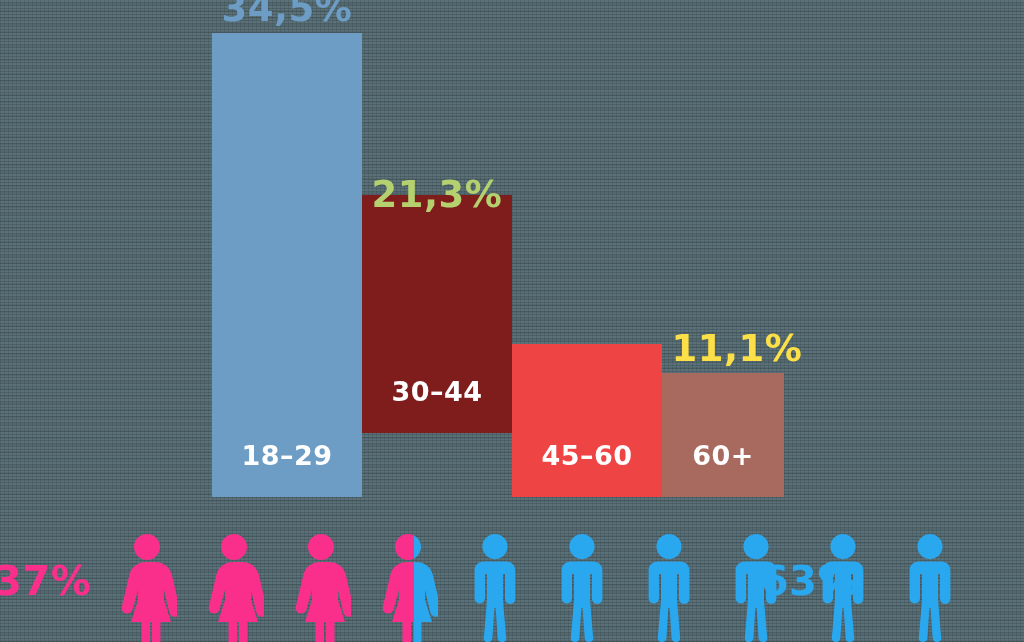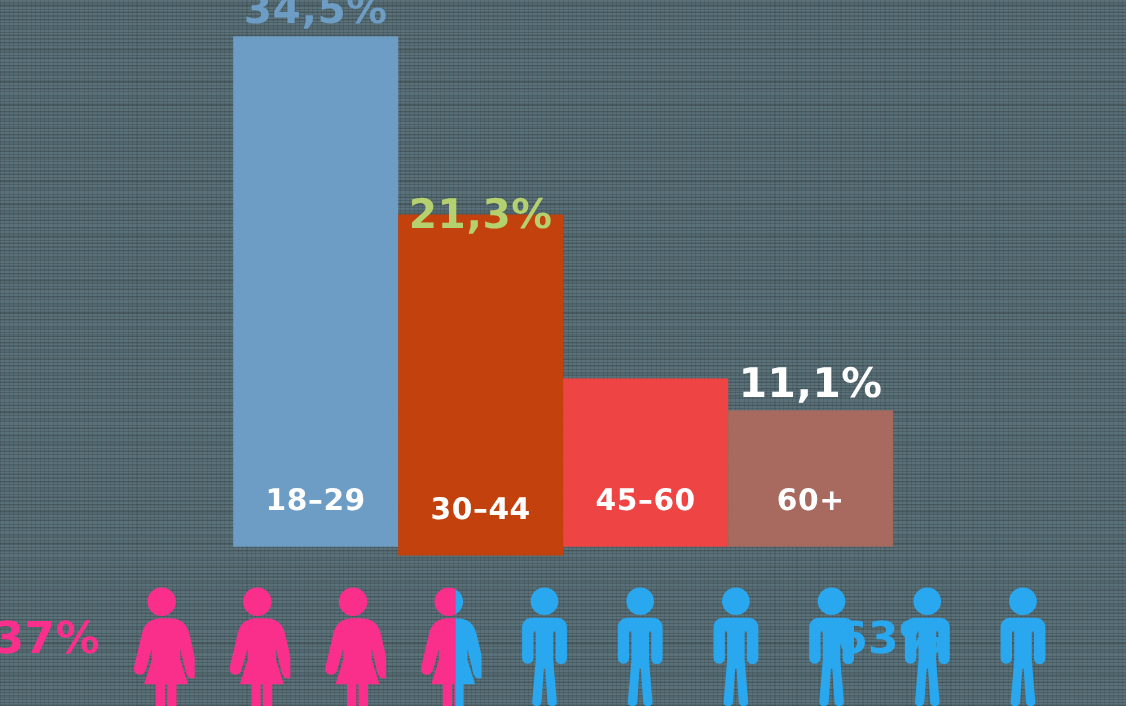--- a/index.html
+++ b/index.html
@@ -99,31 +99,31 @@
 </head>
 <body>
 
 <div id="stage">
 
   <div id="plot">
       <div class="bar" style="left: 212px; top: 33px; width: 150px; height: 464px; background: rgb(109, 157, 197);">
         <span class="cat-label">18–29</span>
       </div>
       <span class="value-label" style="left: 212px; width: 150px; top: -13px; color: rgb(109, 157, 197);">34,5%</span>
-      <div class="bar" style="left: 362px; top: 195px; width: 150px; height: 310px; background: #c2410c;">
+      <div class="bar" style="left: 362px; top: 195px; width: 150px; height: 238px; background: #7f1d1d;">
         <span class="cat-label">30–44</span>
       </div>
       <span class="value-label" style="left: 362px; width: 150px; top: 149px; color: rgb(181, 209, 111); margin-top: 24px;">21,3%</span>
       <div class="bar" style="left: 512px; top: 344px; width: 150px; height: 153px; background: #ef4444;">
         <span class="cat-label">45–60</span>
       </div>
-      <div class="bar" style="left: 662px; top: 373px; width: 150px; height: 124px; background: rgb(168, 106, 94);">
+      <div class="bar" style="left: 662px; top: 373px; width: 122px; height: 124px; background: rgb(168, 106, 94);">
         <span class="cat-label">60+</span>
       </div>
-      <span class="value-label" style="left: 662px; width: 150px; top: 327px; color: #ffffff;">11,1%</span>
+      <span class="value-label" style="left: 662px; width: 150px; top: 327px; color: #fde047;">11,1%</span>
     </div>
 
   <div class="figure-row" id="figure-row">
     <span class="side-pct" id="pct-female" style="color: rgb(250, 47, 140);">37%</span>
     <span class="side-pct" id="pct-male" style="color: rgb(41, 167, 239); text-align: right;">63%</span>
   <div class="figure" style="left: 117px;">
         <svg viewBox="0 0 60 112" xmlns="http://www.w3.org/2000/svg">
           <path d="M30 4 c-7.2 0-13 5.8-13 13 0 7.2 5.8 13 13 13 7.2 0 13-5.8 13-13 0-7.2-5.8-13-13-13 Z M30 32 c-9.5 0-15.5 4.5-17.8 13.5 L5 76 c-1 4.2 1.2 7.4 5 7.4 3 0 5-1.8 5.8-5 L21 60 l0 10 -7 22 l10.5 0 0 20 8.5 0 0-20 2 0 0 20 8.5 0 0-20 10.5 0 -7-22 0-10 5.2 21.8 c.8 3.2 2.8 5 5.8 5 3.8 0 6-3.2 5-7.4 L55 45.5 C52.7 36.5 46.7 32 37.2 32 Z" fill="#fa2f8c"></path>
         </svg>
       </div>

